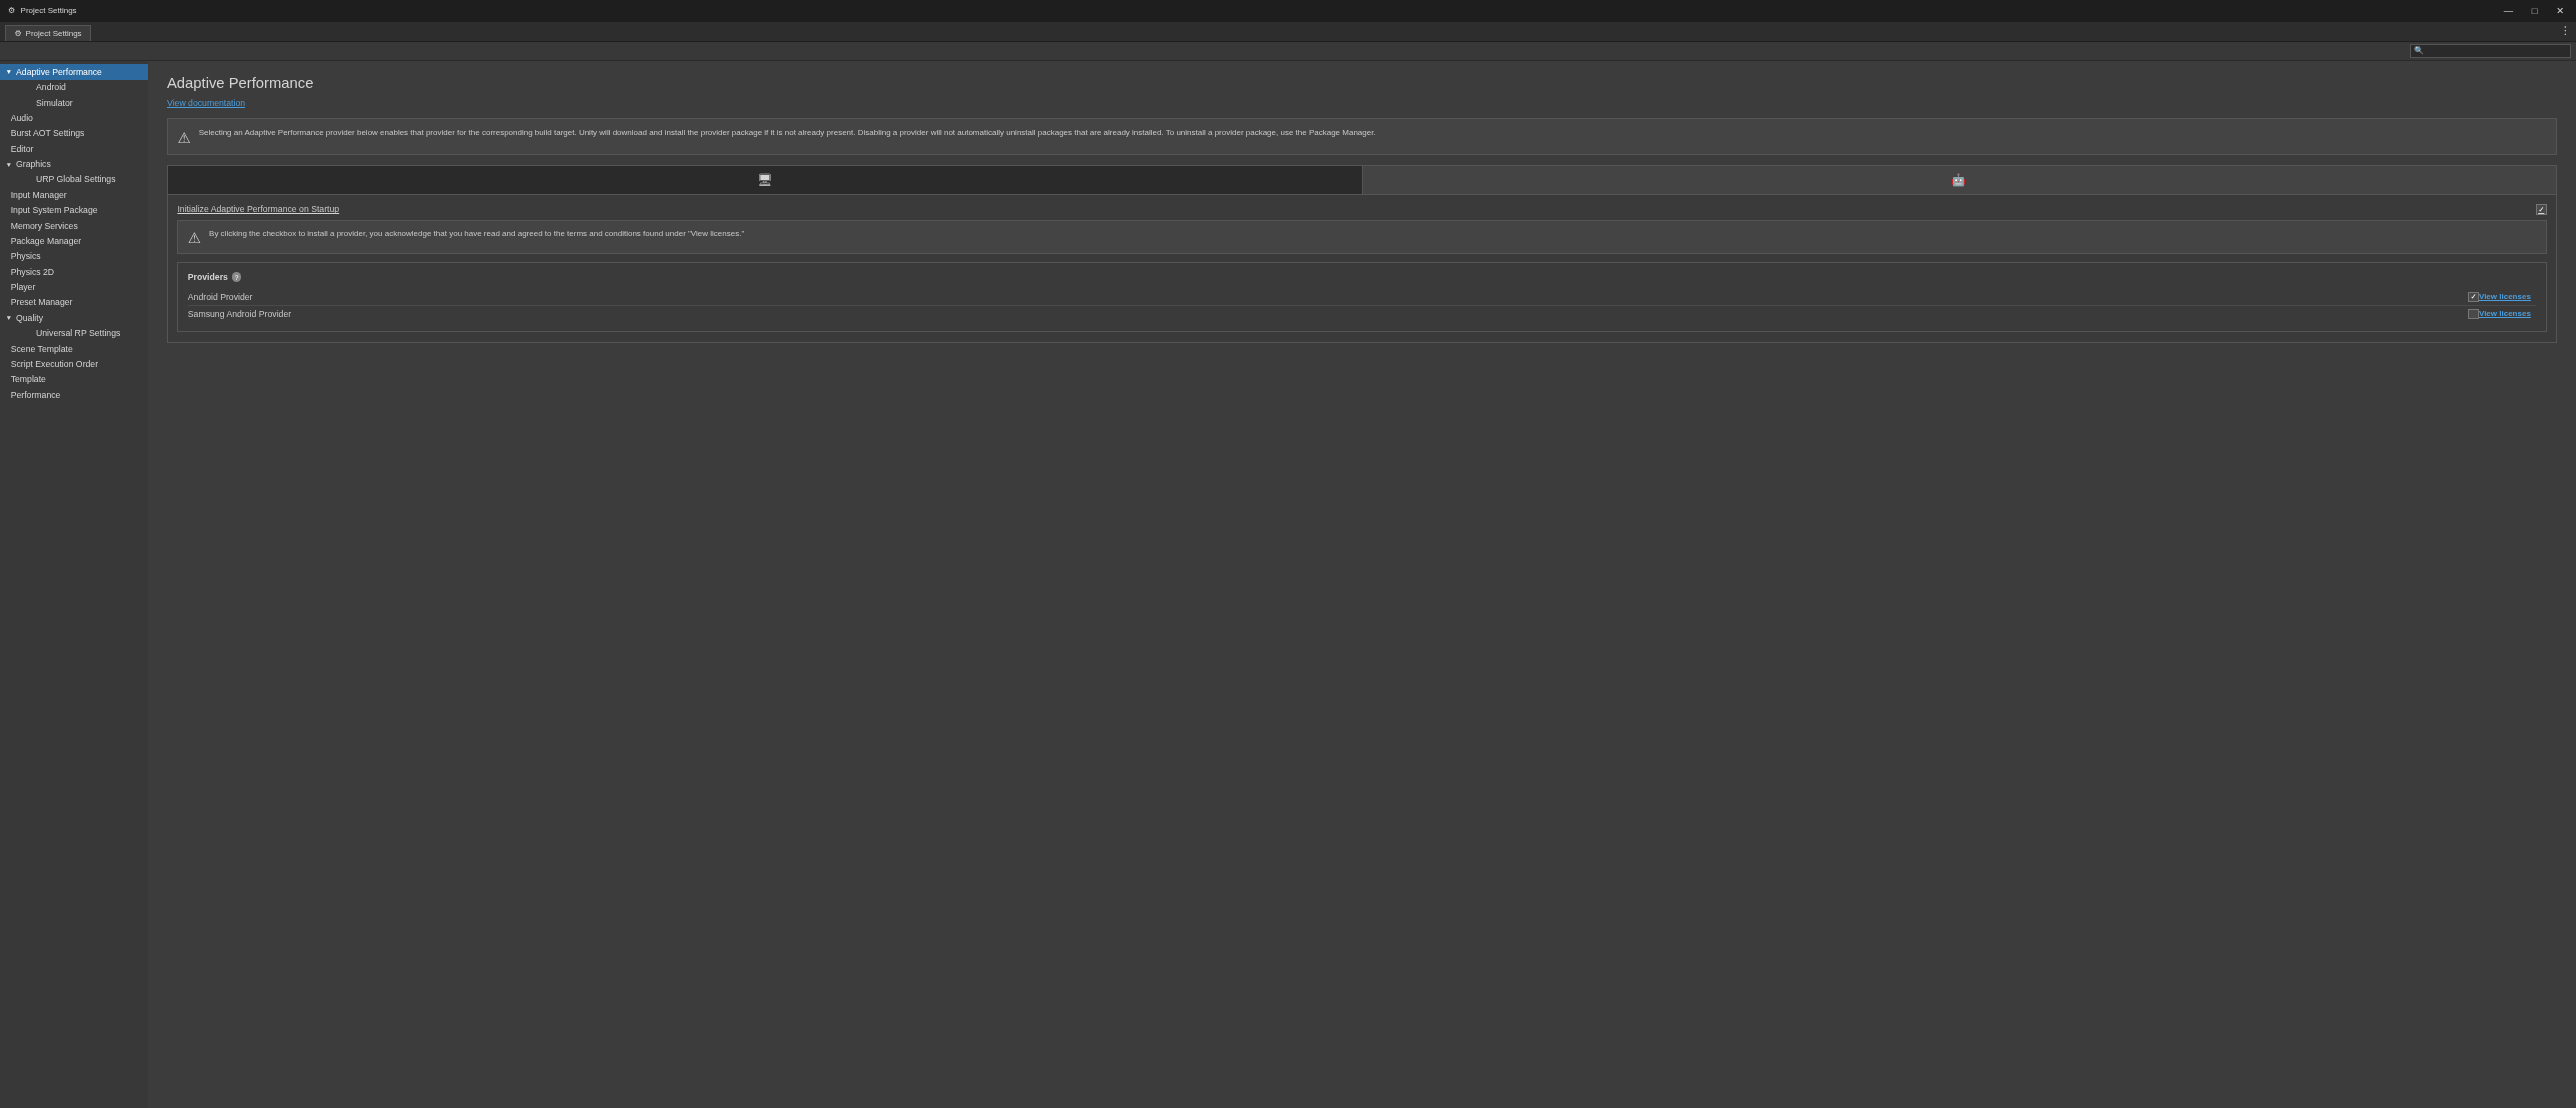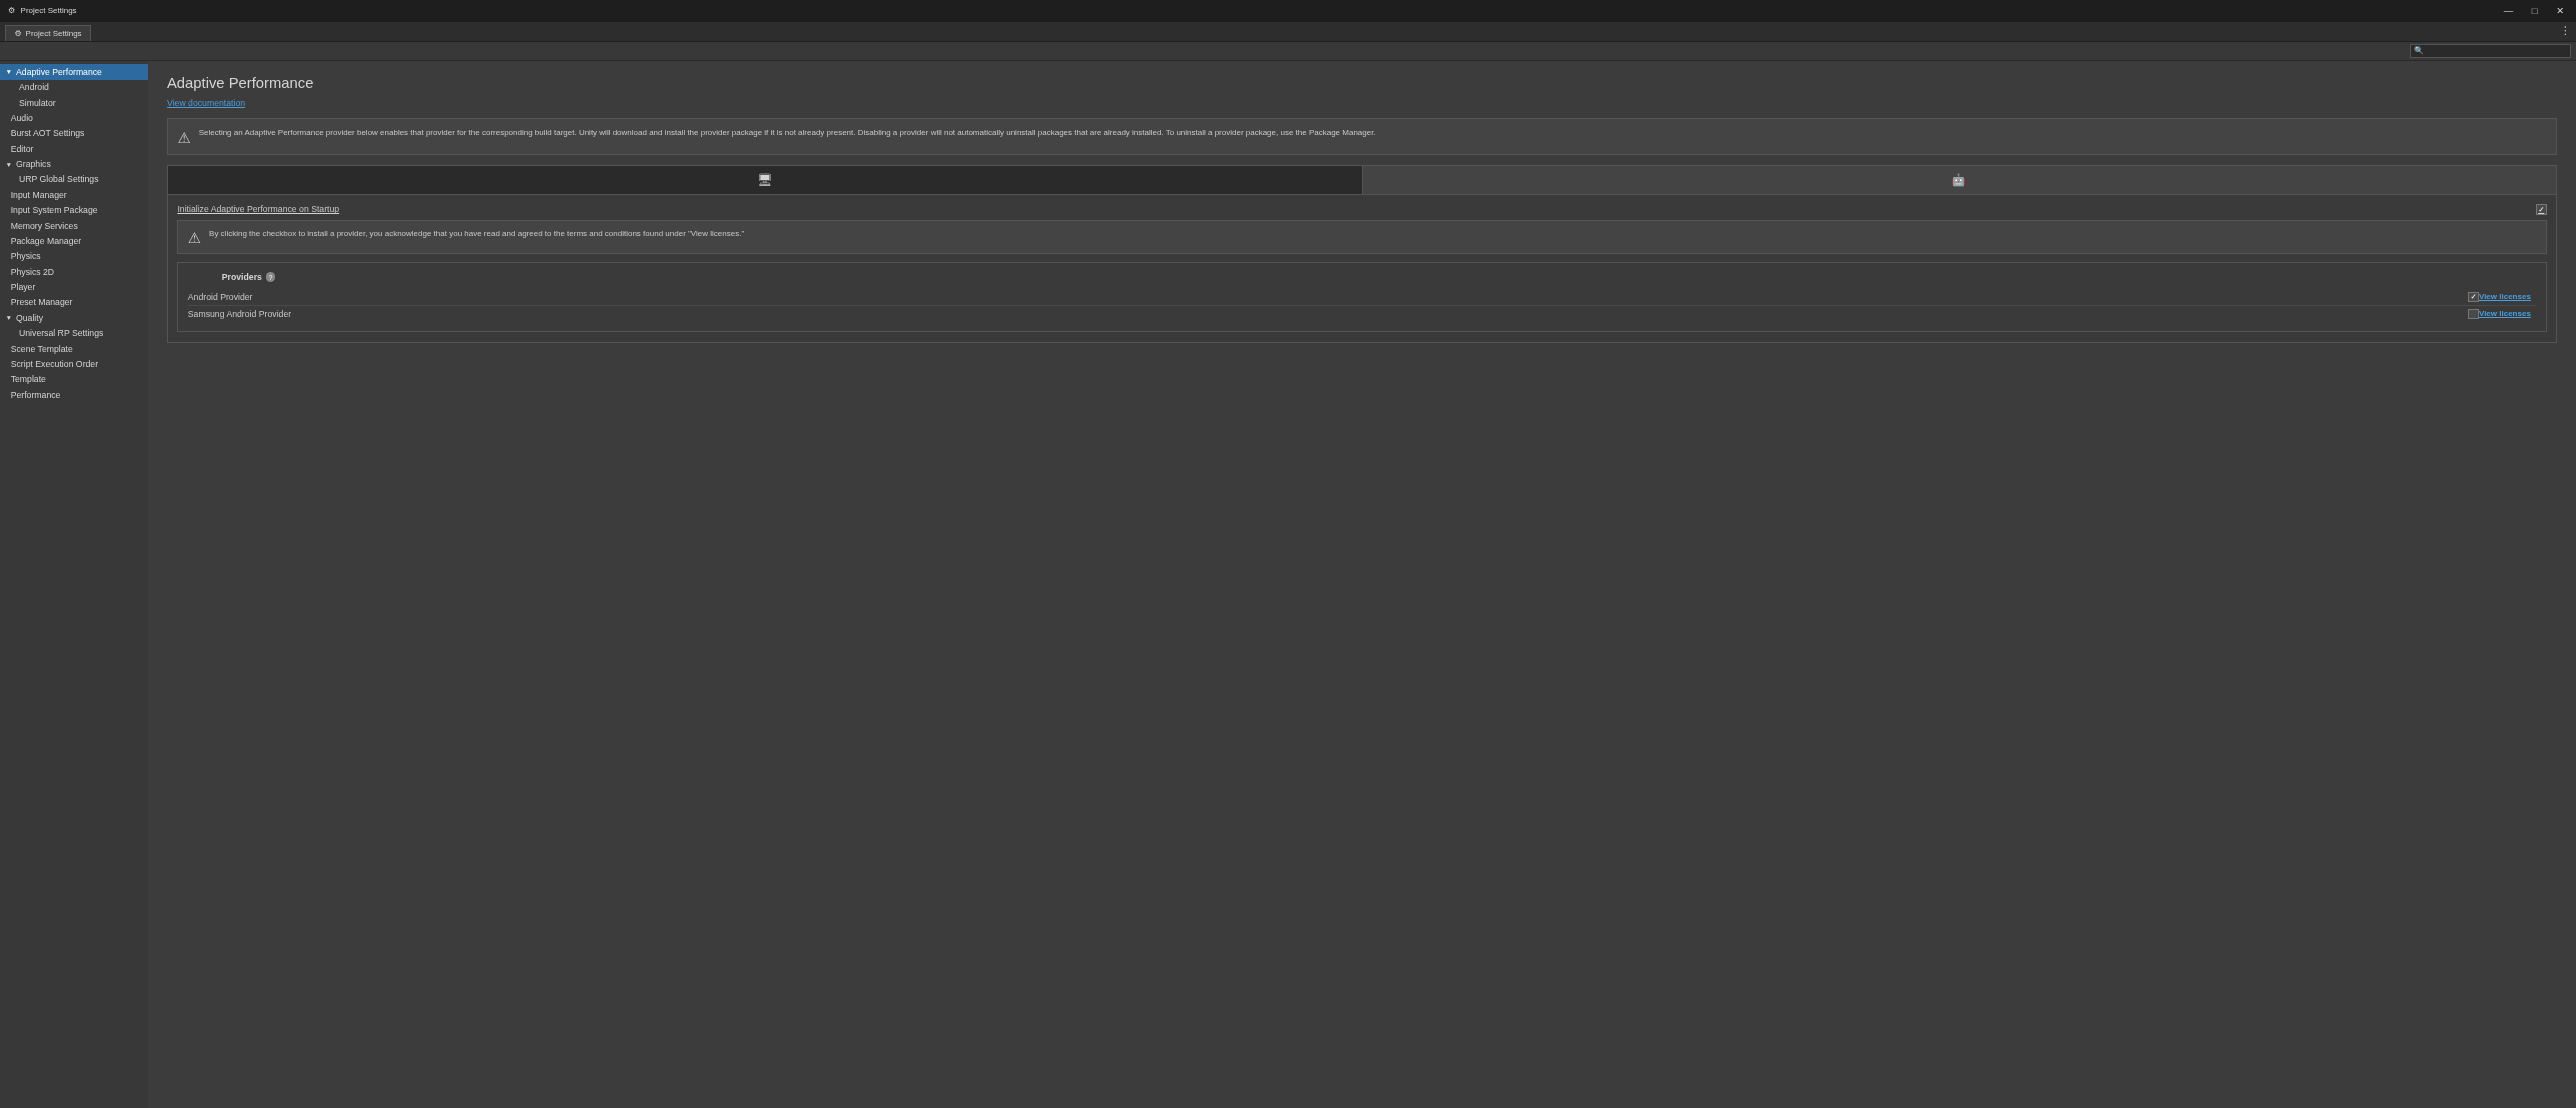--- a/index.html
+++ b/index.html
@@ -108,21 +108,21 @@
     }
     .sidebar-item.active {
       background: #2d6a9f;
       color: #fff;
     }
     .sidebar-item.parent {
       padding-left: 5.4px;
       font-weight: normal;
     }
     .sidebar-item.child {
-      padding-left: 19px;
+      padding-left: 36px;
     }
     .sidebar-triangle {
       font-size: 6.7px;
       margin-right: 1.3px;
     }
     .search-icon-char { color: #999; font-size: 8px; }
     .search-input {
       background: none;
       border: none;
       outline: none;
@@ -255,21 +255,20 @@
     .providers-section {
       background: #3a3a3a;
       border: 0.7px solid #555;
       padding: 9.4px;
     }
     .providers-title-row {
       display: flex;
       align-items: center;
       gap: 4px;
       margin-bottom: 6.7px;
-      margin-left: 34px;
     }
     .providers-title {
       font-size: 8.7px;
       font-weight: bold;
       color: #d4d4d4;
     }
     .help-icon {
       width: 9.4px;
       height: 9.4px;
       border-radius: 50%;

